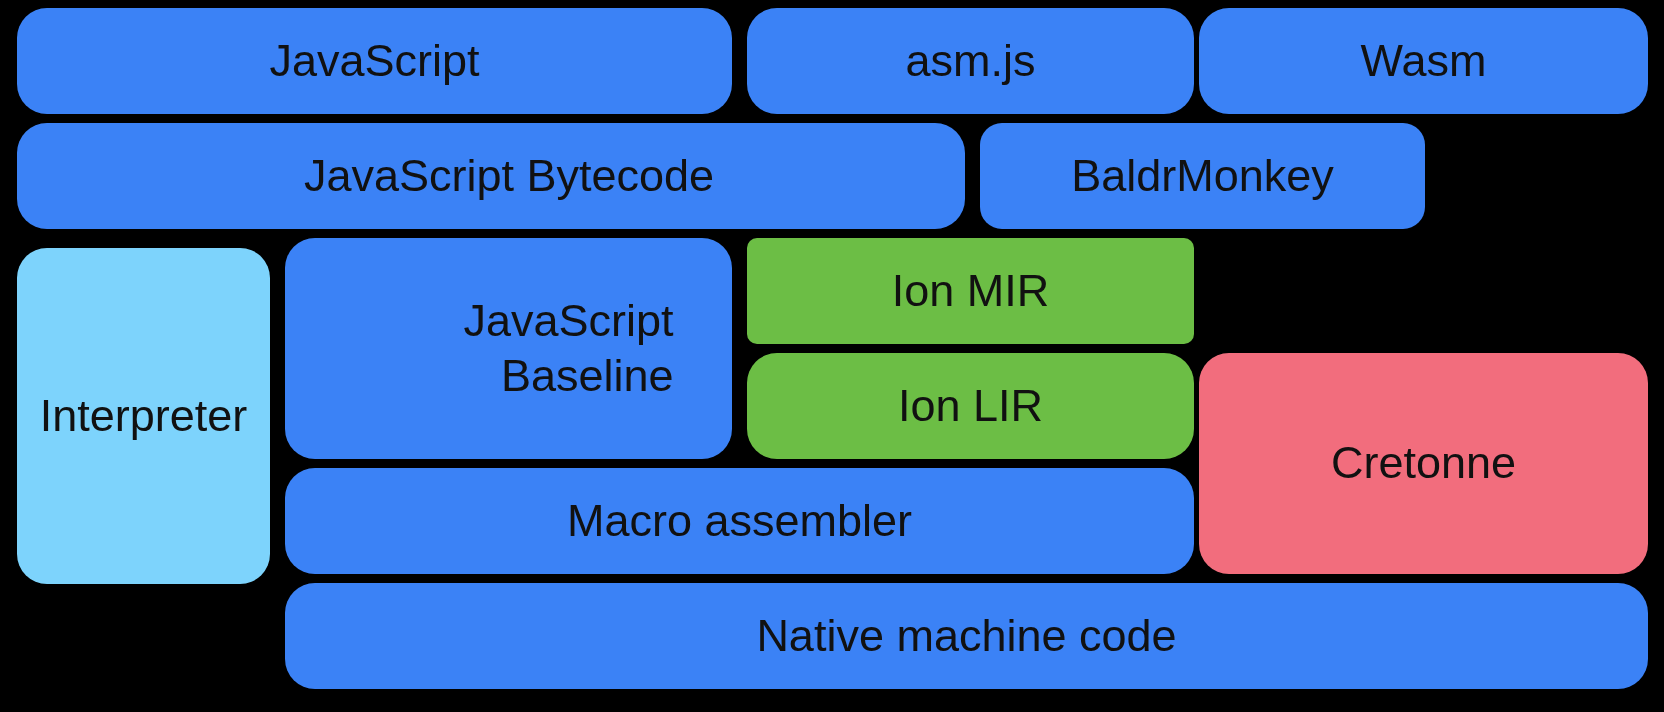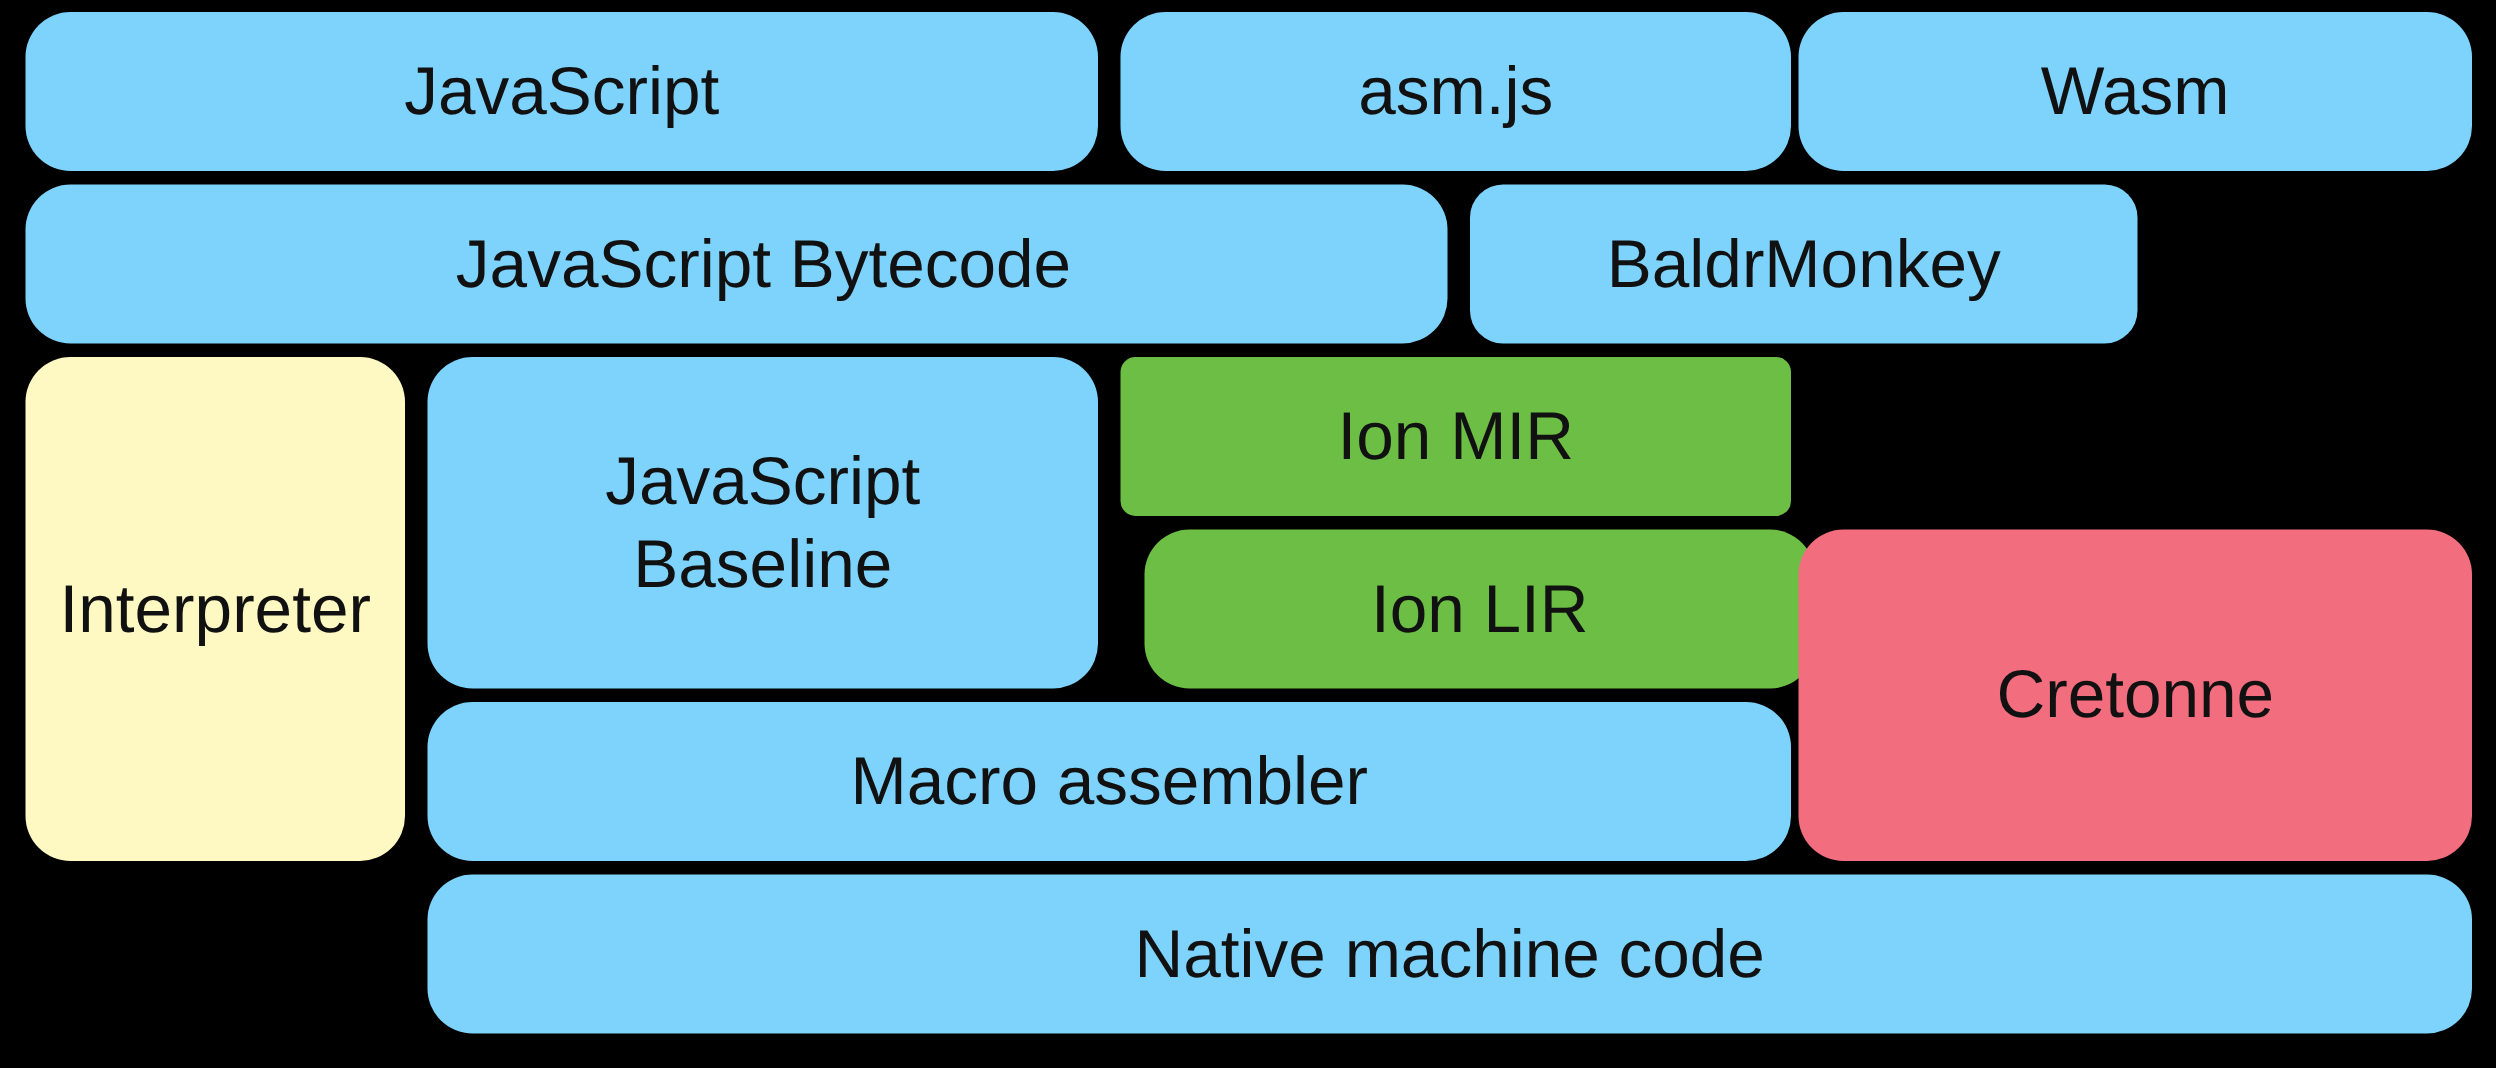--- a/index.html
+++ b/index.html
@@ -20,37 +20,37 @@
     border-radius: 30px;
     display: flex;
     align-items: center;
     justify-content: center;
     text-align: center;
     color: #111111;
     font-size: 45px;
     line-height: 1.22;
     box-sizing: border-box;
   }
-  .c-white { background: #7dd3fc; }
-  .c-gray  { background: #fef9c3; }
+  .c-white { background: #3b82f6; text-align: right; }
+  .c-gray  { background: #7dd3fc; margin-top: 10px; }
   .c-green { background: #6cbe45; }
   .c-pink  { background: #f26d7d; }
 
   
   .b-javascript { left: 17px;   top: 8px;   width: 715px; height: 106px; }
   .b-asmjs      { left: 747px;  top: 8px;   width: 447px; height: 106px; }
   .b-wasm       { left: 1199px; top: 8px;   width: 449px; height: 106px; }
   
   .b-bytecode    { left: 17px;  top: 123px; width: 948px; height: 106px; padding-left: 36px; }
   .b-baldrmonkey { left: 980px; top: 123px; width: 445px; height: 106px; border-radius: 22px; }
   
   .b-interpreter { left: 17px;   top: 238px; width: 253px; height: 336px; }
   .b-baseline    { left: 285px;  top: 238px; width: 447px; height: 221px; }
   .b-ionmir      { left: 747px;  top: 238px; width: 447px; height: 106px; border-radius: 10px; }
-  .b-ionlir      { left: 747px;  top: 353px; width: 447px; height: 106px; margin-left: 16px; }
+  .b-ionlir      { left: 747px;  top: 353px; width: 447px; height: 106px; }
   .b-cretonne    { left: 1199px; top: 353px; width: 449px; height: 221px; }
   
   .b-macro  { left: 285px; top: 468px; width: 909px;  height: 106px; }
   .b-native { left: 285px; top: 583px; width: 1363px; height: 106px; }
 
   .b-baseline .label { max-width: 330px; }
 </style>
 </head>
 <body>
 

